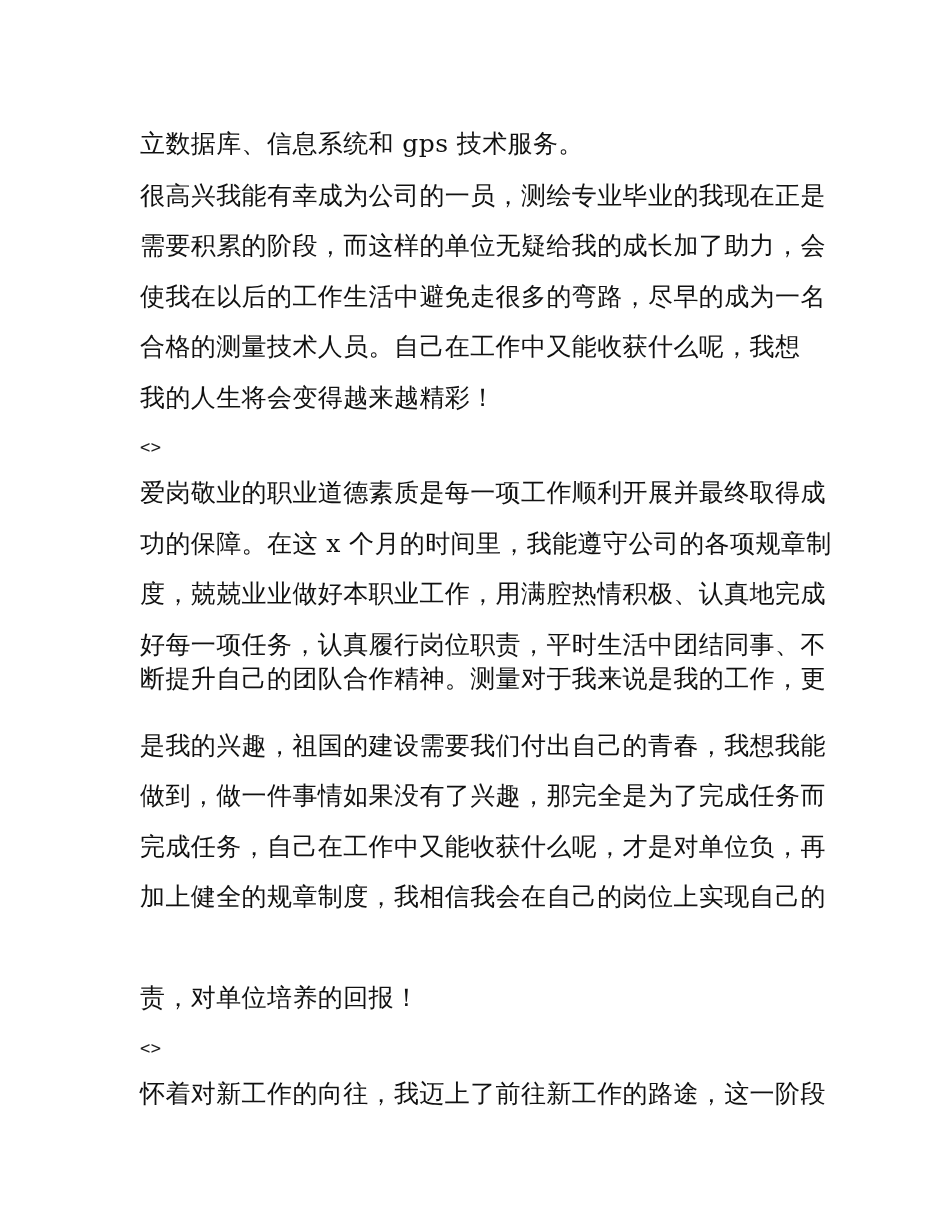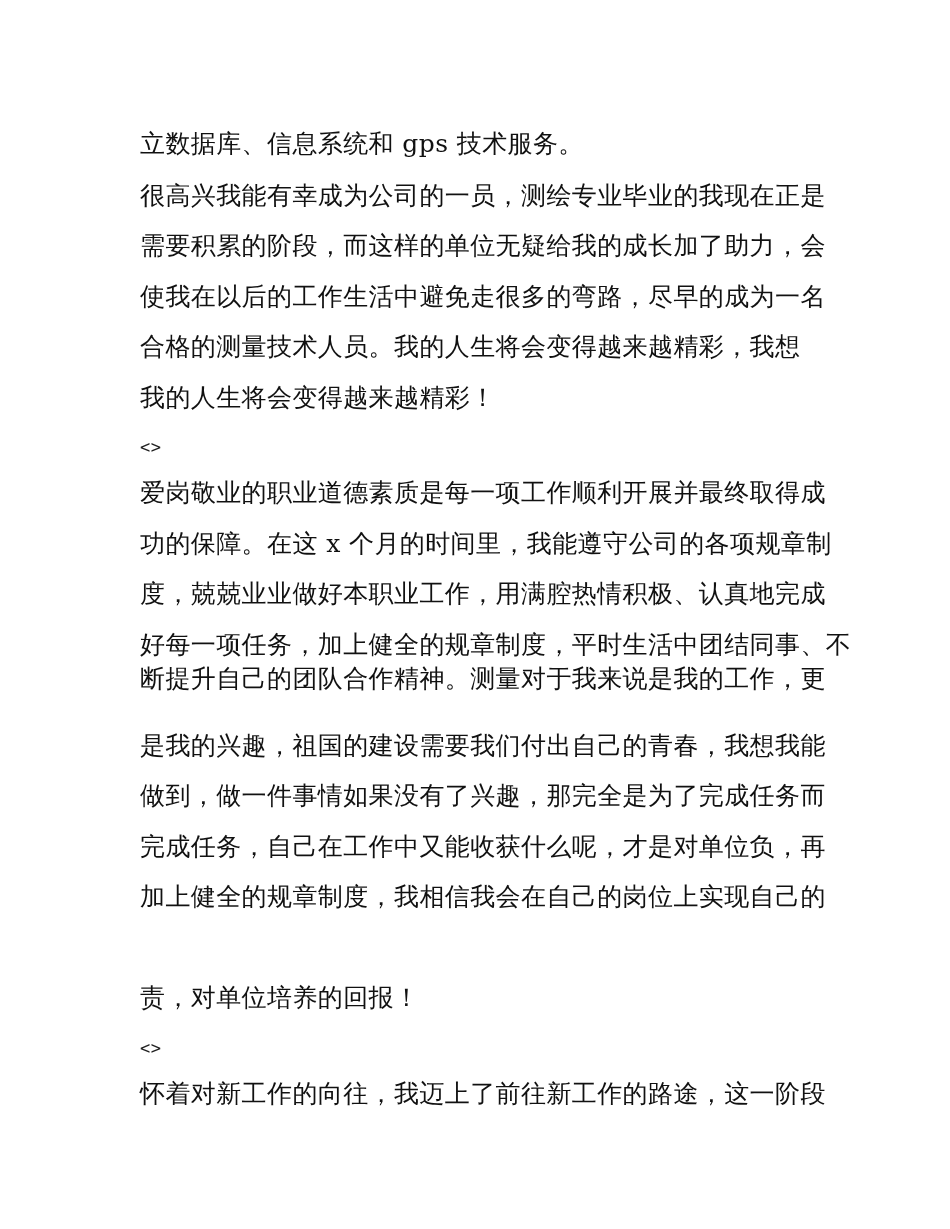--- a/index.html
+++ b/index.html
@@ -20,27 +20,27 @@
     }
   </style>
 </head>
 <body>
 
 <div class="page">
   <div class="line" style="top:113px">立数据库、信息系统和 gps 技术服务。</div>
   <div class="line" style="top:165px">很高兴我能有幸成为公司的一员，测绘专业毕业的我现在正是</div>
   <div class="line" style="top:266px">使我在以后的工作生活中避免走很多的弯路，尽早的成为一名</div>
   <div class="line" style="top:215px">需要积累的阶段，而这样的单位无疑给我的成长加了助力，会</div>
-  <div class="line" style="top:316px">合格的测量技术人员。我的人生将会变得越来越精彩，我想</div>
+  <div class="line" style="top:316px">合格的测量技术人员。自己在工作中又能收获什么呢，我想</div>
   <div class="line" style="top:367px">我的人生将会变得越来越精彩！</div>
   <div class="line sep" style="top:416px">&lt;&gt;</div>
   <div class="line" style="top:462px">爱岗敬业的职业道德素质是每一项工作顺利开展并最终取得成</div>
   <div class="line" style="top:513px">功的保障。在这 x 个月的时间里，我能遵守公司的各项规章制</div>
   <div class="line" style="top:563px">度，兢兢业业做好本职业工作，用满腔热情积极、认真地完成</div>
-  <div class="line" style="top:614px">好每一项任务，加上健全的规章制度，平时生活中团结同事、不</div>
+  <div class="line" style="top:614px">好每一项任务，认真履行岗位职责，平时生活中团结同事、不</div>
   <div class="line" style="top:648px">断提升自己的团队合作精神。测量对于我来说是我的工作，更</div>
   <div class="line" style="top:715px">是我的兴趣，祖国的建设需要我们付出自己的青春，我想我能</div>
   <div class="line" style="top:765px">做到，做一件事情如果没有了兴趣，那完全是为了完成任务而</div>
   <div class="line" style="top:816px">完成任务，自己在工作中又能收获什么呢，才是对单位负，再</div>
   <div class="line" style="top:866px">加上健全的规章制度，我相信我会在自己的岗位上实现自己的</div>
   <div class="line" style="top:967px">责，对单位培养的回报！</div>
   <div class="line sep" style="top:1017px">&lt;&gt;</div>
   <div class="line" style="top:1063px">怀着对新工作的向往，我迈上了前往新工作的路途，这一阶段</div>
 </div>
 

